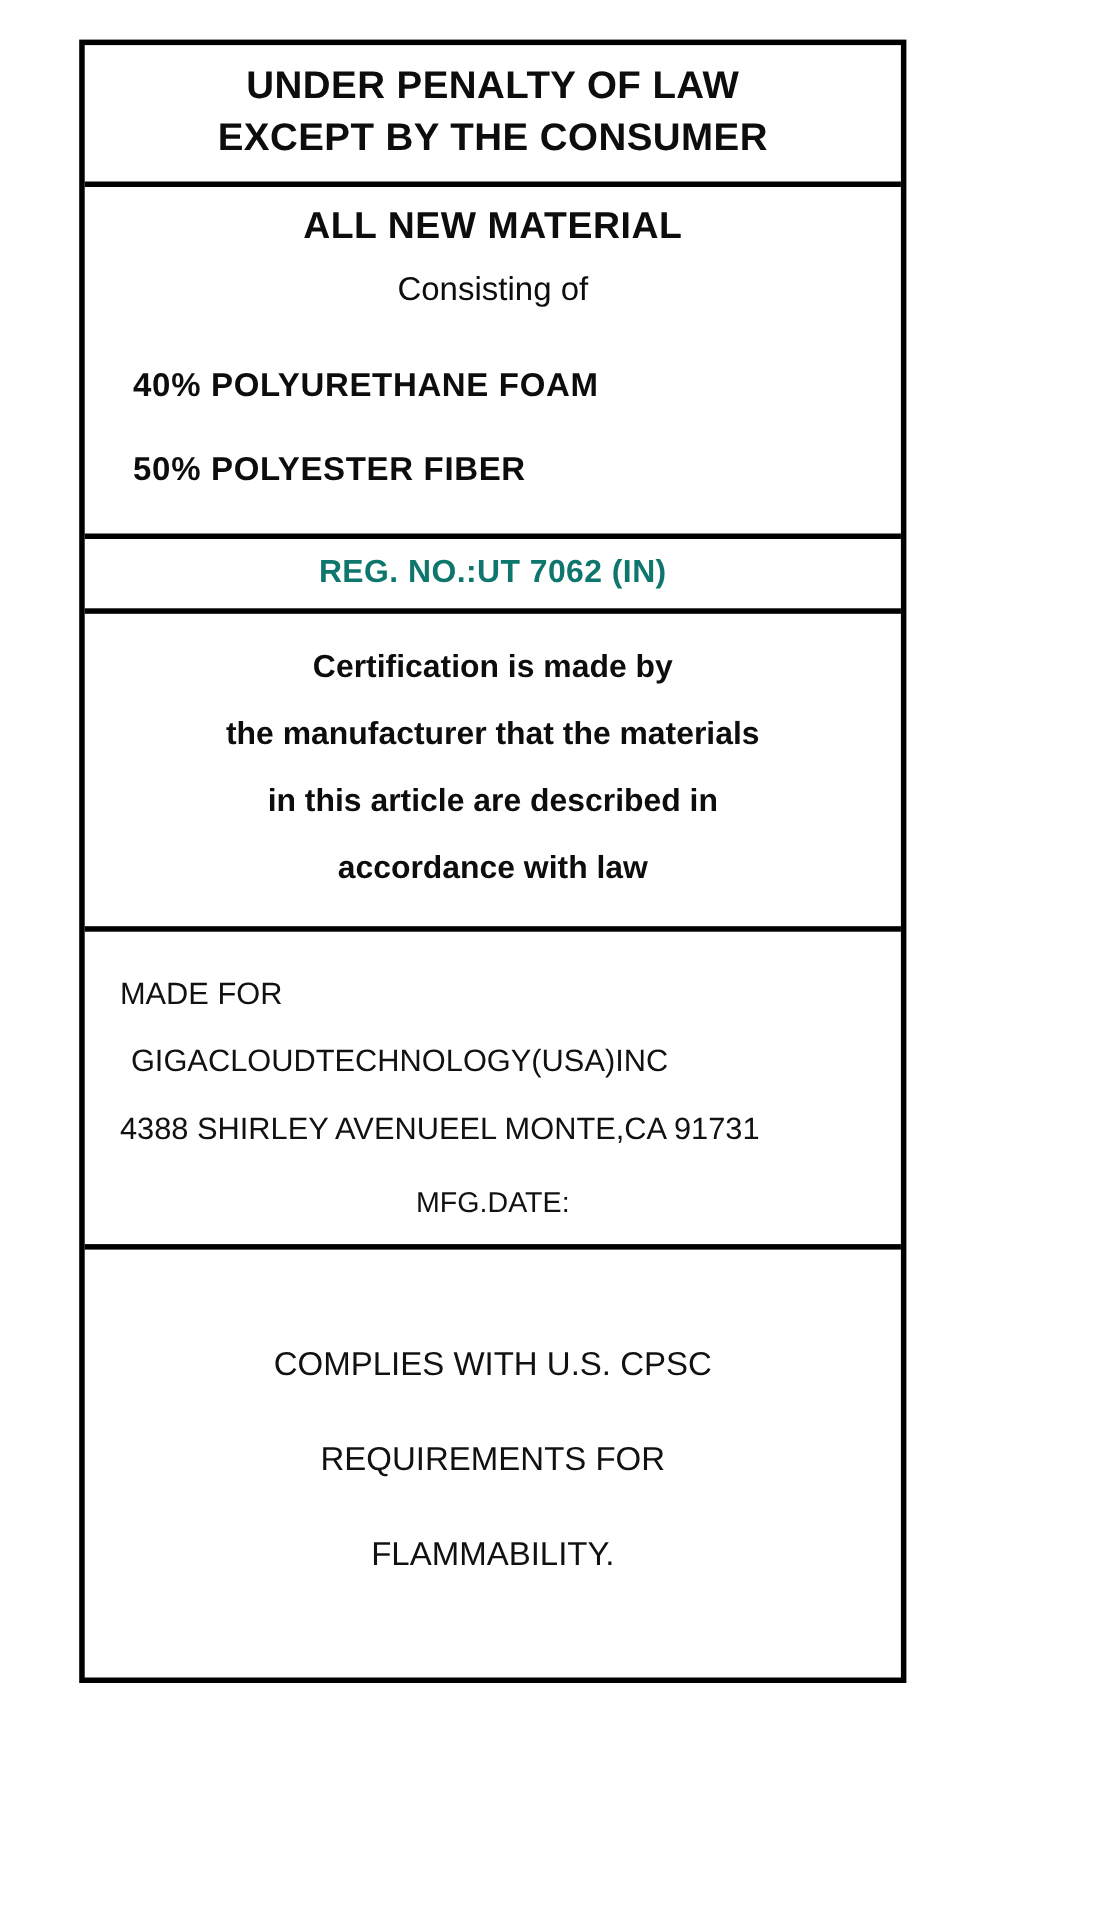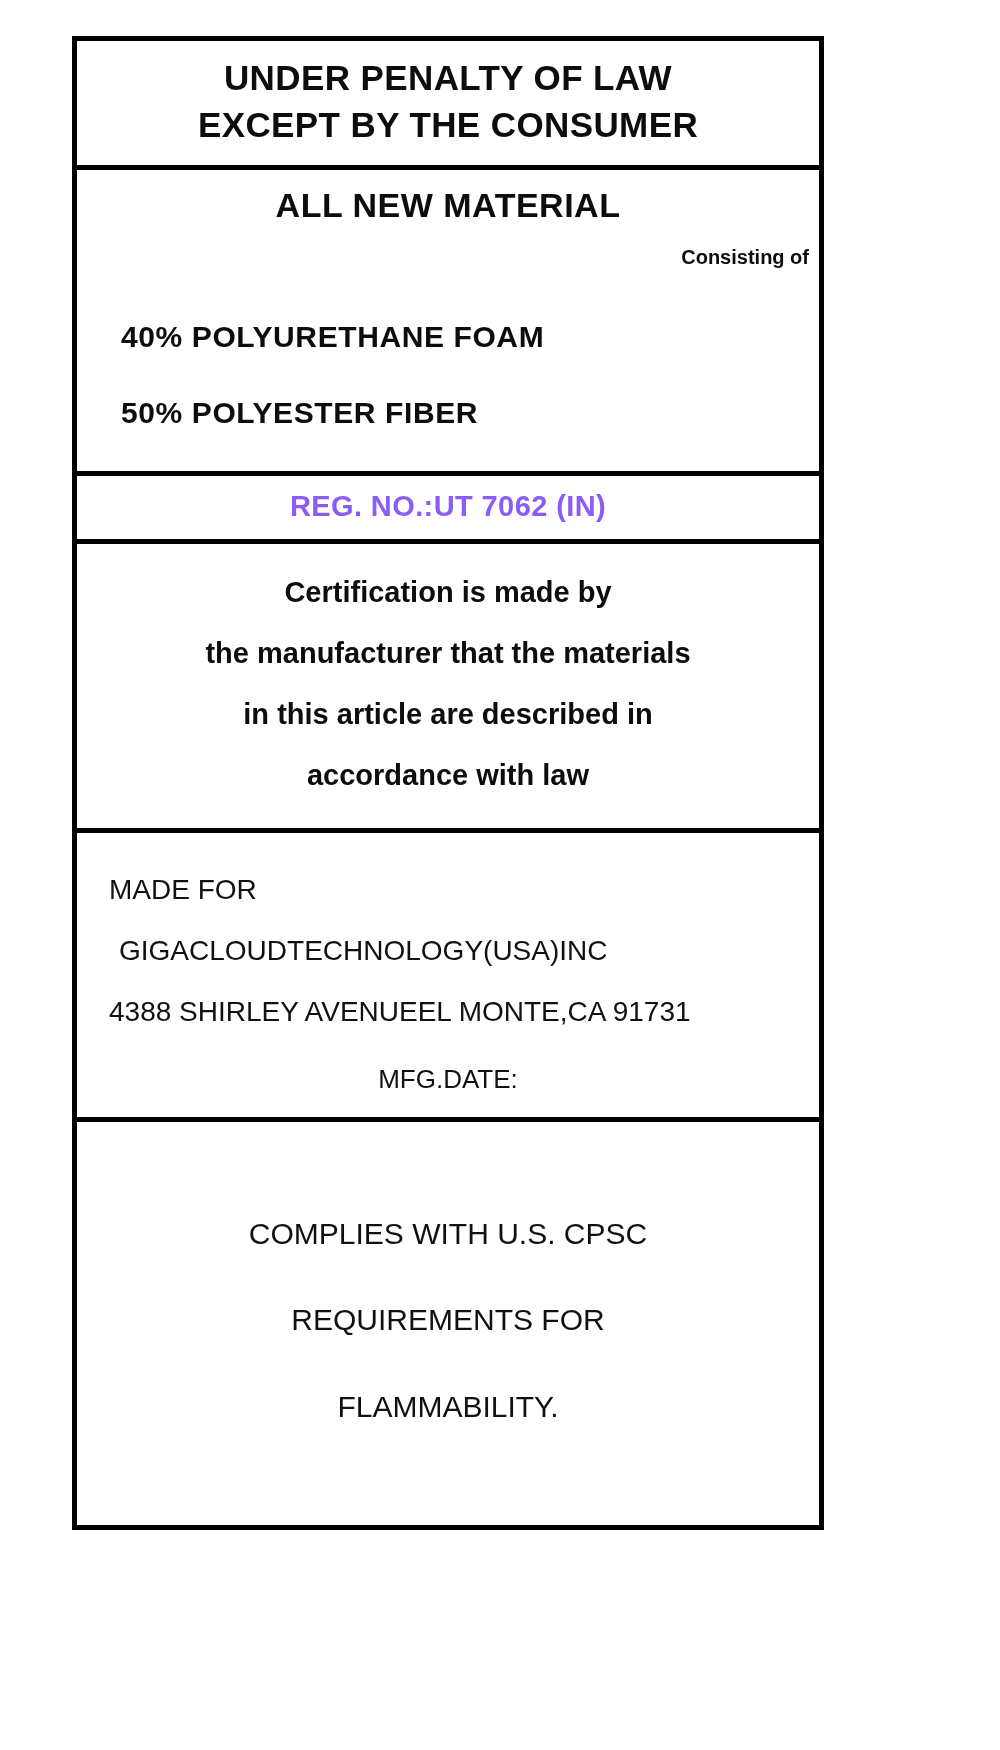--- a/index.html
+++ b/index.html
@@ -61,23 +61,23 @@
   }
   .sec-materials .all-new {
     text-align: center;
     font-weight: bold;
     font-size: 34px;
     letter-spacing: 0.5px;
     line-height: 1.28;
     color: #0d0d0d;
   }
   .sec-materials .consisting {
-    text-align: right;
-    font-weight: bold;
-    font-size: 20px;
+    text-align: center;
+    font-weight: normal;
+    font-size: 30px;
     line-height: 1.4;
     margin-bottom: 20px;
     color: #0d0d0d;
   }
   .material-row {
     font-weight: bold;
     font-size: 30px;
     letter-spacing: 0.6px;
     padding: 13px 0 13px 34px;
     color: #0d0d0d;
@@ -85,21 +85,21 @@
 
   
   .sec-reg {
     padding: 14px 10px 16px 10px;
   }
   .sec-reg .reg-line {
     text-align: center;
     font-weight: bold;
     font-size: 29px;
     letter-spacing: 0.4px;
-    color: #8b5cf6;
+    color: #0f766e;
   }
 
   
   .sec-cert {
     padding: 18px 10px 22px 10px;
   }
   .sec-cert .line {
     text-align: center;
     font-weight: bold;
     font-size: 29px;

